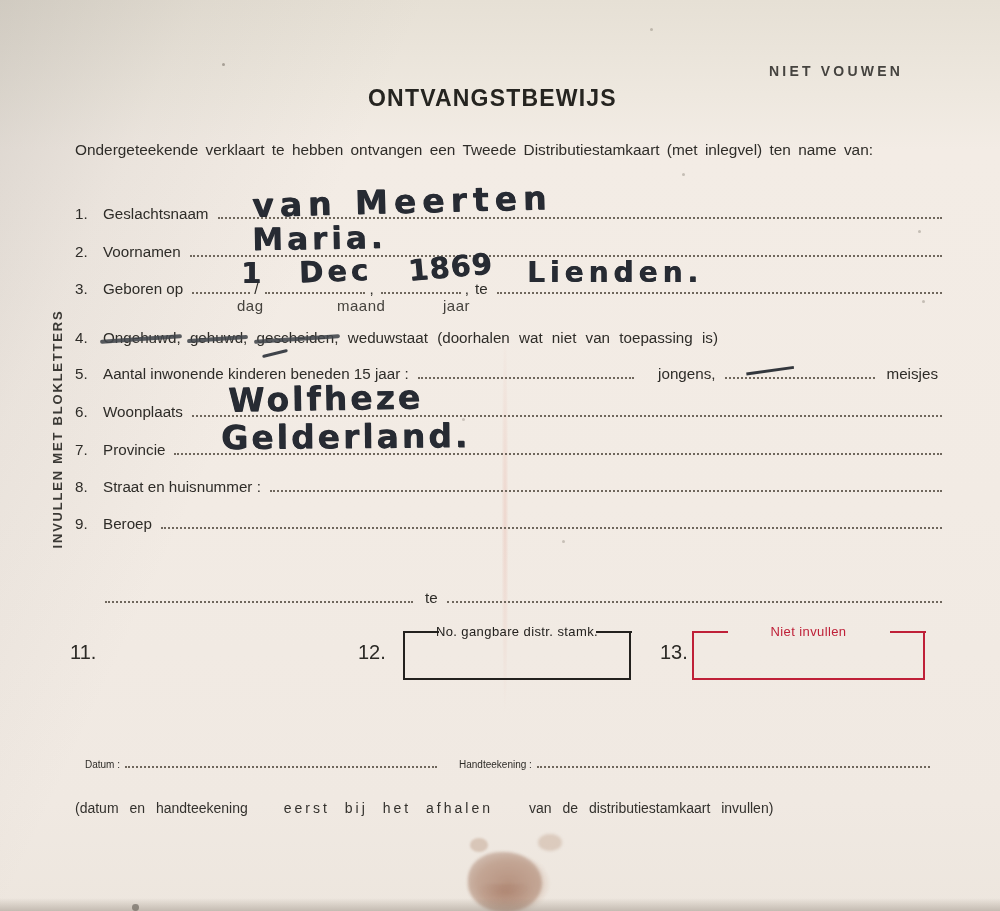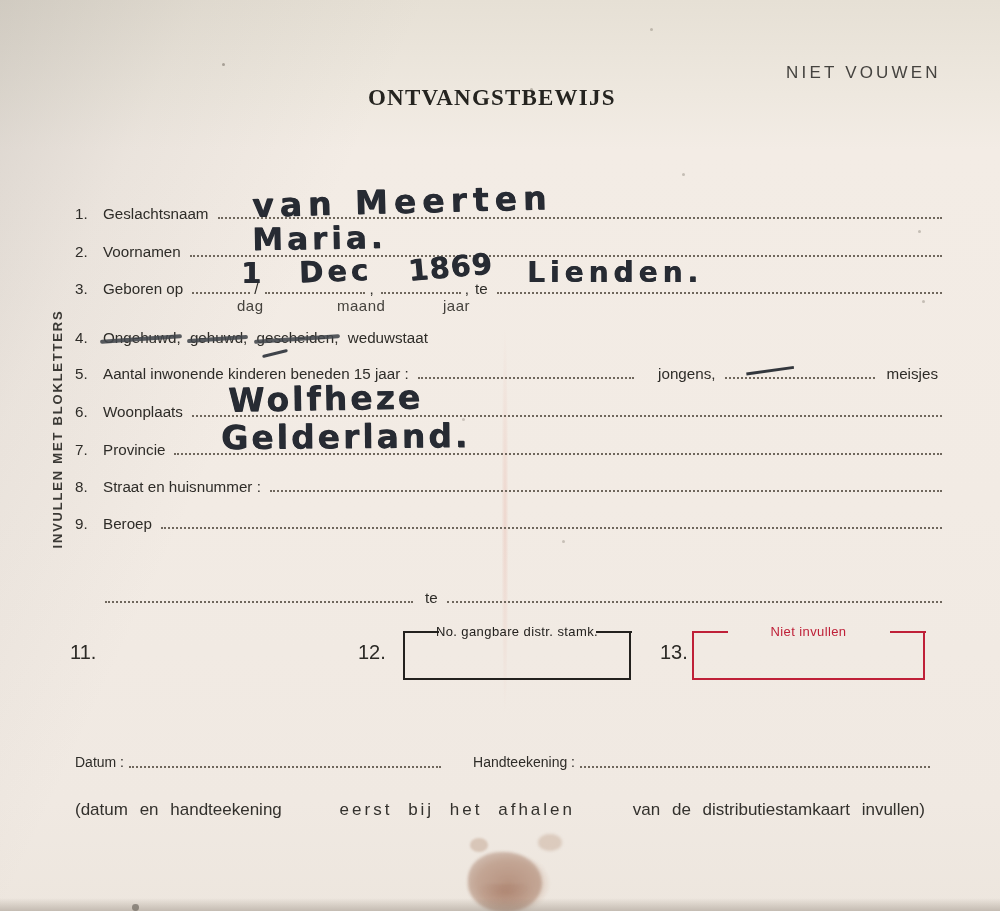--- a/index.html
+++ b/index.html
@@ -11,22 +11,22 @@
   .corner-shade{position:absolute;inset:0;pointer-events:none;
     background:linear-gradient(115deg,rgba(158,153,146,0.30),rgba(158,153,146,0.10) 14%,rgba(158,153,146,0) 30%);}
   .crease{position:absolute;left:500px;top:250px;width:10px;height:540px;pointer-events:none;
     background:radial-gradient(ellipse 50% 50% at 50% 50%,rgba(222,140,124,0.22),rgba(222,140,124,0) 72%);}
   .bottom-shade{position:absolute;left:0;right:0;bottom:0;height:13px;pointer-events:none;
     background:linear-gradient(0deg,rgba(120,108,95,0.35),rgba(120,108,95,0));}
   .specks{position:absolute;left:222px;top:63px;width:3px;height:3px;border-radius:50%;background:rgba(90,82,70,.45);
     box-shadow:308px 25px 0 rgba(90,82,70,.35), 428px -35px 0 rgba(90,82,70,.3), 700px 237px 0 rgba(90,82,70,.3),
     -88px 843px 0 2px rgba(60,55,50,.5), 340px 477px 0 rgba(90,82,70,.28), 696px 167px 0 rgba(90,82,70,.3),
     460px 110px 0 rgba(90,82,70,.3), 240px 355px 0 rgba(90,82,70,.25);}
-  .notice{position:absolute;left:786px;top:63px;font-size:17px;font-weight:400;letter-spacing:3.2px;color:#45433f;}
-  .title{position:absolute;left:368px;top:85px;font-size:23px;font-weight:800;letter-spacing:1.2px;color:#252420;font-family:Liberation Serif, serif;}
+  .notice{position:absolute;left:769px;top:63px;font-size:14px;font-weight:700;letter-spacing:3.2px;color:#45433f;}
+  .title{position:absolute;left:368px;top:85px;font-size:23px;font-weight:800;letter-spacing:1.2px;color:#252420;}
   .intro{position:absolute;left:75px;top:137px;width:856px;font-size:15.4px;line-height:26px;word-spacing:3px;text-align:justify;color:#2f2d29;}
   .row{position:absolute;left:75px;right:58px;height:20px;display:flex;align-items:flex-end;font-size:15.2px;white-space:nowrap;}
   .no{width:28px;flex:none;}
   .lbl{margin-right:4px;}
   .dl{flex:1;border-bottom:2px dotted #6f675d;margin:0 0 3px 5px;height:2px;}
   .dl.fx{flex:none;}
   .sep{margin:0 2px 0 4px;}
   .sub{position:absolute;top:20px;font-size:15px;color:#45423d;letter-spacing:.5px;}
   .struck{position:relative;display:inline-block;text-align:right;}
   .struck::after{content:'';position:absolute;left:-3px;right:-1px;top:48%;height:3.5px;border-radius:3px;
@@ -47,26 +47,26 @@
   .fbox{position:absolute;top:633px;height:45px;border:2.5px solid currentColor;border-top:none;}
   .fbox::before,.fbox::after{content:'';position:absolute;top:-2.5px;width:36px;height:2.5px;background:currentColor;}
   .fbox::before{left:-2.5px;}
   .fbox::after{right:-2.5px;}
   .fbox .blabel{position:absolute;top:-9px;left:0;right:0;text-align:center;font-size:13px;letter-spacing:.4px;font-weight:500;}
   .fbox .bval{position:absolute;left:50px;top:14px;font-size:15px;letter-spacing:4px;color:rgba(55,55,62,.55);}
   .box-no{position:absolute;top:641px;font-size:20px;color:#2c2a26;}
   .box11{left:112px;width:224px;color:#23211e;}
   .box12{left:403px;width:224px;color:#23211e;}
   .box13{left:692px;width:229px;color:#bf2038;}
-  .datum-row{position:absolute;left:75px;right:70px;top:750px;height:20px;display:flex;align-items:flex-end;font-size:14px;white-space:nowrap;}
+  .datum-row{position:absolute;left:85px;right:70px;top:750px;height:20px;display:flex;align-items:flex-end;font-size:10px;white-space:nowrap;}
   .datum-row .dl{margin-bottom:2px;}
   .w310{width:312px;}
-  .ml22{margin-left:32px;}
-  .footnote{position:absolute;left:75px;right:75px;top:800px;display:flex;justify-content:space-between;
-    font-size:17px;color:#33312d;white-space:nowrap;}
+  .ml22{margin-left:22px;}
+  .footnote{position:absolute;left:75px;right:75px;top:800px;display:flex;
+    font-size:14px;color:#33312d;white-space:nowrap;gap:36px;}
   .footnote .fn-a,.footnote .fn-c{word-spacing:7px;}
   .footnote .fn-b{letter-spacing:3px;word-spacing:8px;}
   .side-note{position:absolute;left:57px;top:429px;transform:translate(-50%,-50%) rotate(-90deg);
     font-size:13px;font-weight:600;letter-spacing:1.8px;color:#3b3935;white-space:nowrap;}
   .stain-main{position:absolute;left:452px;top:836px;width:112px;height:82px;border-radius:50%;filter:blur(1px);
     background:radial-gradient(ellipse 50% 50% at 50% 58%,rgba(168,118,95,0.5),rgba(184,138,112,0.3) 55%,rgba(184,138,112,0) 76%);}
   .stain-core{position:absolute;left:468px;top:852px;width:74px;height:60px;border-radius:46% 54% 50% 50%;filter:blur(1.5px);
     background:rgba(153,104,82,0.38);}
   .stain-tail{position:absolute;left:470px;top:884px;width:70px;height:27px;filter:blur(1px);
     background:radial-gradient(ellipse 50% 70% at 50% 30%,rgba(160,110,88,0.4),rgba(160,110,88,0) 80%);}
@@ -76,20 +76,21 @@
 </head>
 <body>
 
 <div class="paper">
   <div class="corner-shade"></div>
   <div class="crease"></div>
   <div class="specks"></div>
 
   <div class="notice">NIET VOUWEN</div>
   <div class="title">ONTVANGSTBEWIJS</div>
+  <div class="intro">Ondergeteekende verklaart te hebben ontvangen een Tweede Distributiestamkaart (met inlegvel) ten name van:</div>
 
   <div class="side-note">INVULLEN MET BLOKLETTERS</div>
 
   <div class="row" style="top:202px">
     <span class="no">1.</span>
     <span class="lbl">Geslachtsnaam</span>
     <span class="dl"></span>
   </div>
   <span class="hand hw-surname">van Meerten</span>
 
@@ -119,20 +120,21 @@
   <span class="hand hw-month">Dec</span>
   <span class="hand hw-year">1869</span>
   <span class="hand hw-birthplace">Lienden.</span>
 
   <div class="row" style="top:326px;word-spacing:5px">
     <span class="no">4.</span>
     <span class="struck">Ongehuwd,</span>&nbsp;
     <span class="struck">gehuwd,</span>&nbsp;
     <span class="struck">gescheiden,</span>&nbsp;
     <span>weduwstaat</span>&nbsp;
+    <span>(doorhalen wat niet van toepassing is)</span>
   </div>
   <div class="stray-mark"></div>
 
   <div class="row" style="top:362px">
     <span class="no">5.</span>
     <span class="lbl">Aantal inwonende kinderen beneden 15 jaar :</span>
     <span class="dl"></span>
     <span class="lbl" style="margin-left:24px">jongens,</span>
     <span class="dl fx" style="width:150px"></span>
     <span class="lbl" style="margin-left:12px">meisjes</span>

